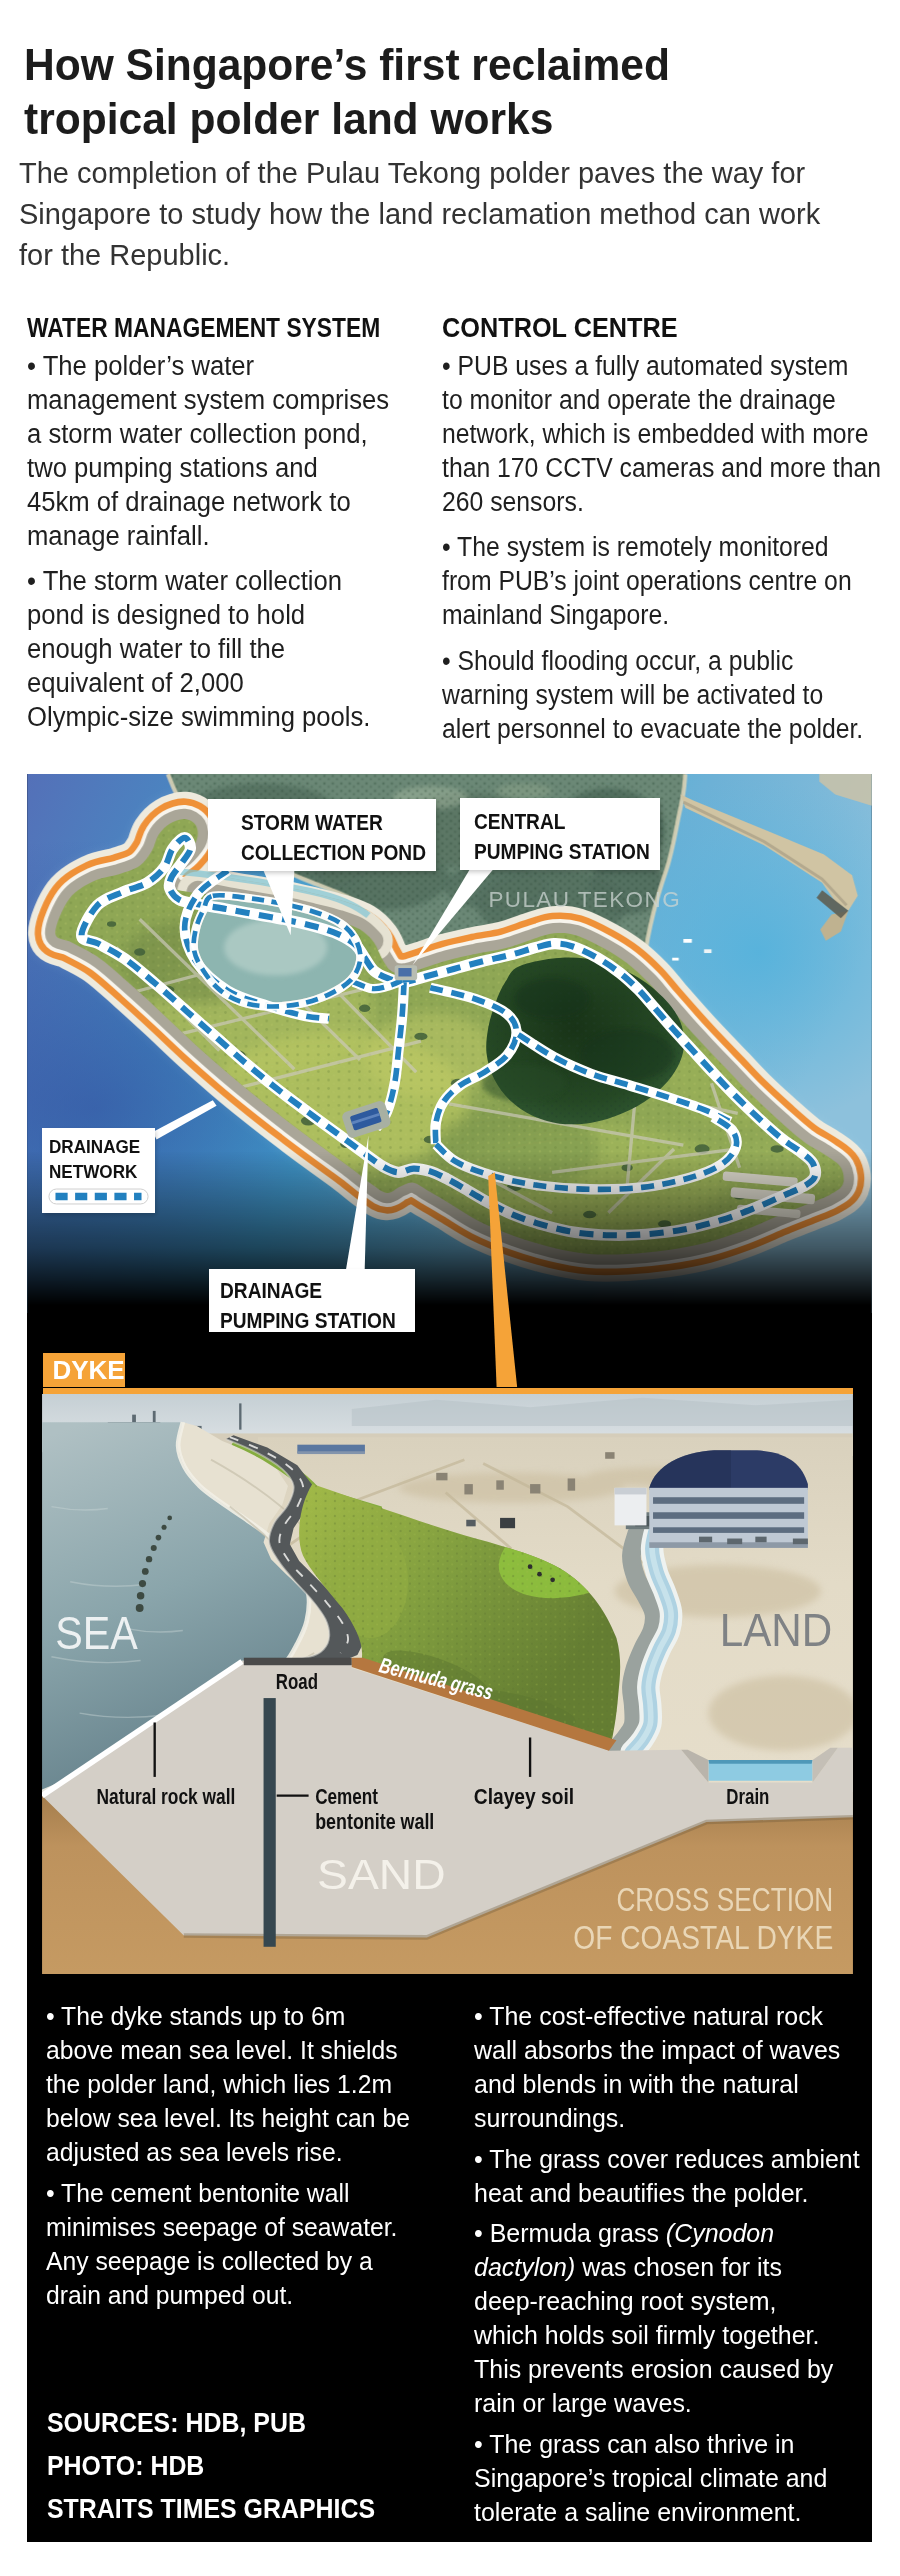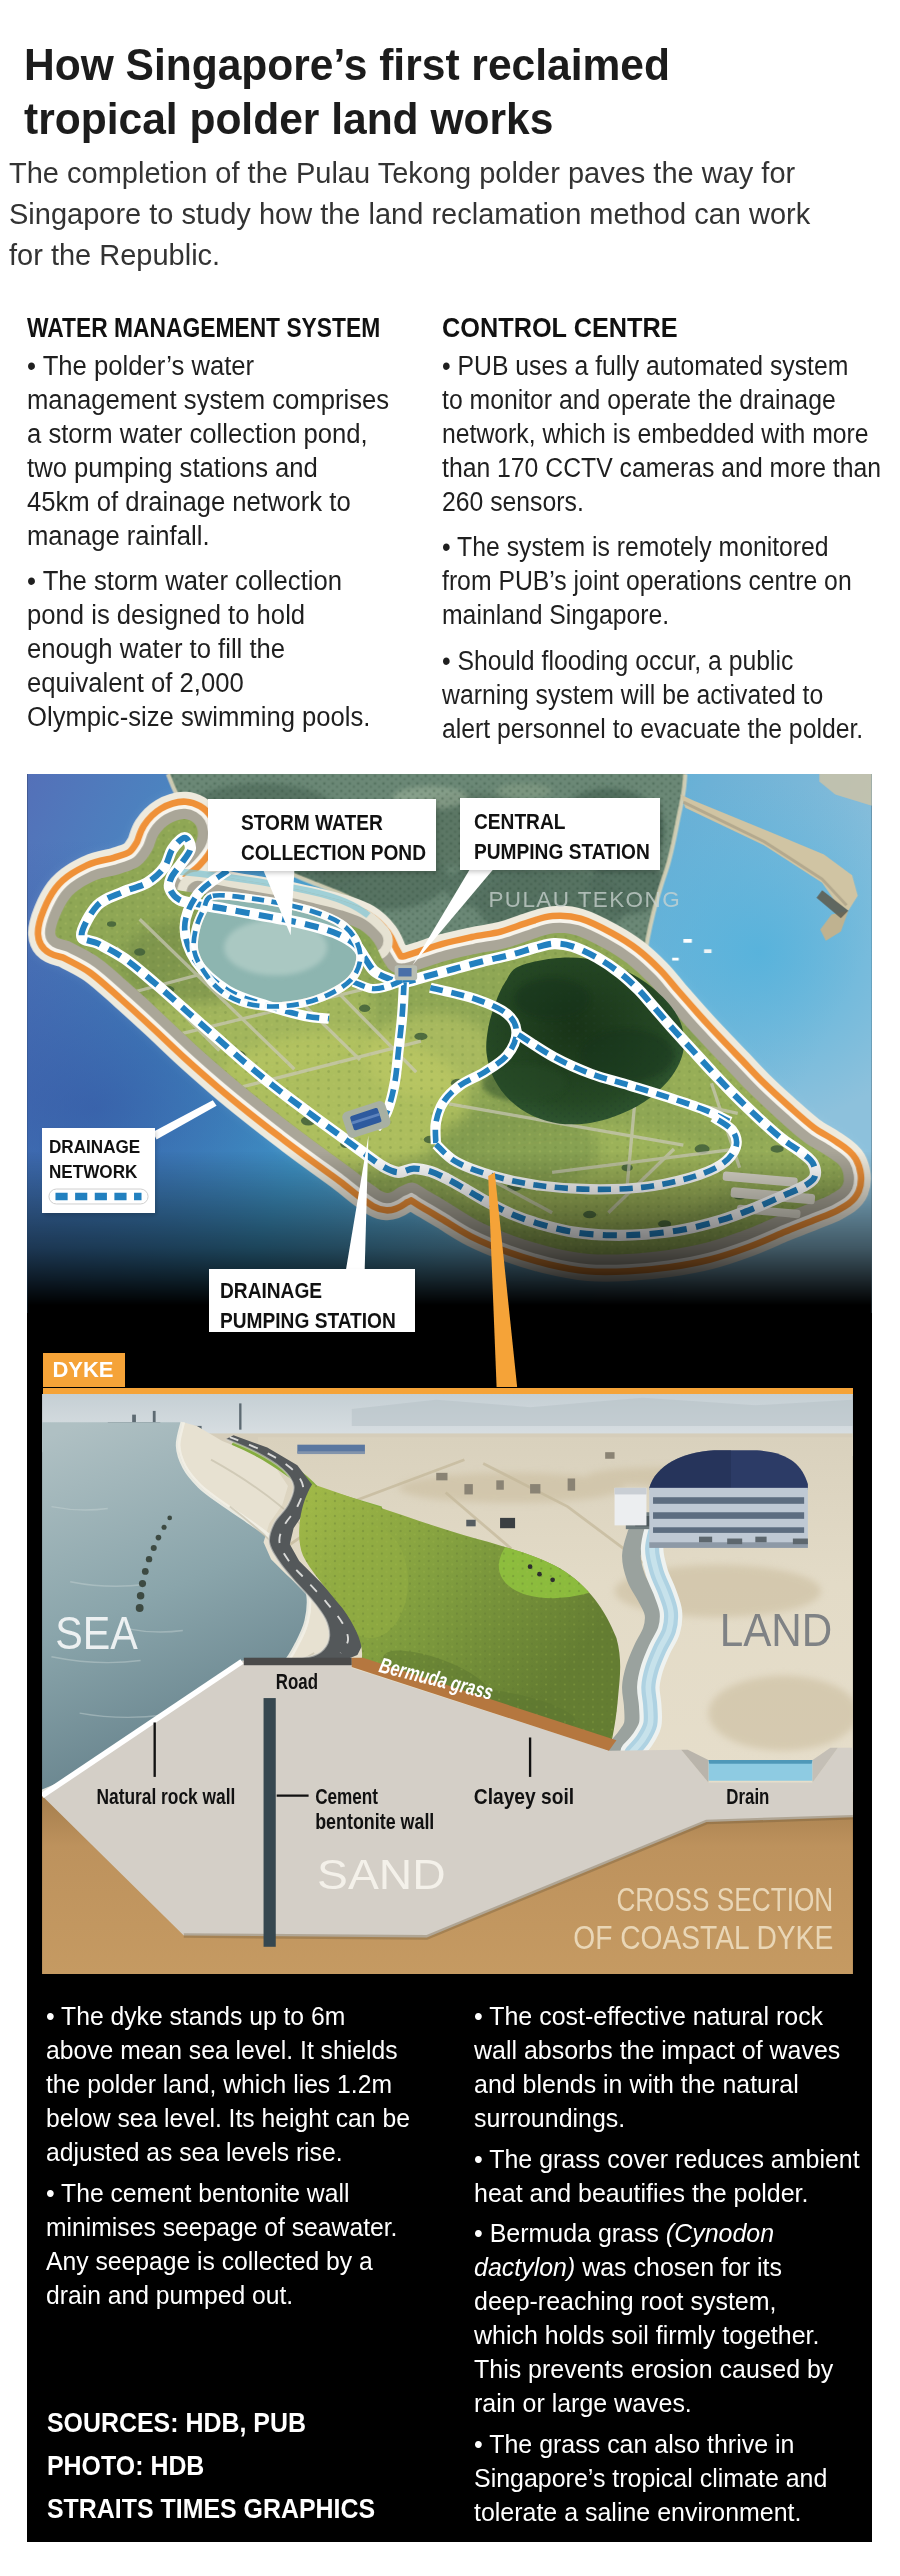--- a/index.html
+++ b/index.html
@@ -8,21 +8,21 @@
   .nw{white-space:nowrap;}
   .bold{font-weight:bold;}
   .whitebox{background:#fff;position:absolute;box-shadow:1.9px 2.8px 4.7px rgba(0,0,0,0.22);}
   .sx{transform-origin:0 0;}
 </style>
 </head>
 <body>
 
 <div class="abs bold sx nw" style="left:24.4px;top:38px;font-size:45px;line-height:54px;color:#1c1c1c;transform:scaleX(0.945);">How Singapore’s first reclaimed<br>tropical polder land works</div>
 
-<div class="abs nw" style="left:9px;top:153px;font-size:29px;line-height:41px;color:#333;">The completion of the Pulau Tekong polder paves the way for<br>Singapore to study how the land reclamation method can work<br>for the Republic.</div>
+<div class="abs nw" style="left:19px;top:153px;font-size:29px;line-height:41px;color:#333;">The completion of the Pulau Tekong polder paves the way for<br>Singapore to study how the land reclamation method can work<br>for the Republic.</div>
 
 <div class="abs bold sx nw" style="left:27px;top:313px;font-size:27px;color:#111;transform:scaleX(0.845);">WATER MANAGEMENT SYSTEM</div>
 
 <div class="abs sx nw" style="left:27px;top:349px;font-size:27px;line-height:34px;color:#1f1f1f;transform:scaleX(0.95);">• The polder’s water<br>management system comprises<br>a storm water collection pond,<br>two pumping stations and<br>45km of drainage network to<br>manage rainfall.<div style="height:11.3px;"></div>• The storm water collection<br>pond is designed to hold<br>enough water to fill the<br>equivalent of 2,000<br>Olympic-size swimming pools.</div>
 
 <div class="abs bold sx nw" style="left:442px;top:313px;font-size:27px;color:#111;transform:scaleX(0.937);">CONTROL CENTRE</div>
 
 <div class="abs sx nw" style="left:442px;top:349px;font-size:27px;line-height:34px;color:#1f1f1f;transform:scaleX(0.917);">• PUB uses a fully automated system<br>to monitor and operate the drainage<br>network, which is embedded with more<br>than 170 CCTV cameras and more than<br>260 sensors.<div style="height:11.3px;"></div>• The system is remotely monitored<br>from PUB’s joint operations centre on<br>mainland Singapore.<div style="height:11.3px;"></div>• Should flooding occur, a public<br>warning system will be activated to<br>alert personnel to evacuate the polder.</div>
 
 <div class="abs" style="left:27px;top:774px;width:845px;height:1768px;background:#000;">
@@ -246,21 +246,21 @@
   <div class="abs bold sx nw" style="left:21.6px;top:360px;font-size:19px;line-height:25px;color:#111;transform:scaleX(0.9);">DRAINAGE<br>NETWORK</div>
 
   <svg class="abs" style="left:20.6px;top:413px;" width="101" height="19" viewBox="0 0 108 20">
     <rect x="1" y="2" width="106" height="16" rx="8" fill="#fff" stroke="#cccccc" stroke-width="1"></rect>
     <line x1="8" y1="10" x2="100" y2="10" stroke="#2280bf" stroke-width="8" stroke-dasharray="13 8"></line>
   </svg>
 
   <div class="whitebox" style="left:182px;top:495px;width:206px;height:63px;"></div>
   <div class="abs bold sx nw" style="left:193px;top:502px;font-size:22px;line-height:30px;color:#111;transform:scaleX(0.87);">DRAINAGE<br>PUMPING STATION</div>
 
-  <div class="abs bold" style="left:16px;top:579px;width:82px;height:34px;background:#f5a338;color:#fff;font-size:22px;line-height:34px;text-indent:9.4px;">DYKE</div>
+  <div class="abs bold" style="left:16px;top:579px;width:82px;height:34px;background:#f5a338;color:#fff;font-size:26px;line-height:34px;text-indent:9.4px;">DYKE</div>
 
   <div class="abs" style="left:16px;top:614px;width:810px;height:6.6px;background:#f5a338;"></div>
 
   <svg class="abs" style="left:450px;top:394px;" width="56" height="226" viewBox="0 0 60 241">
     <polygon points="12,8 19,4 43,234 21,234" fill="#f5a338"></polygon>
   </svg>
 
   <div class="abs" style="left:15px;top:620px;width:730px;height:580px;">
   <svg width="811" height="580" viewBox="0 0 864 618">
 <defs>

